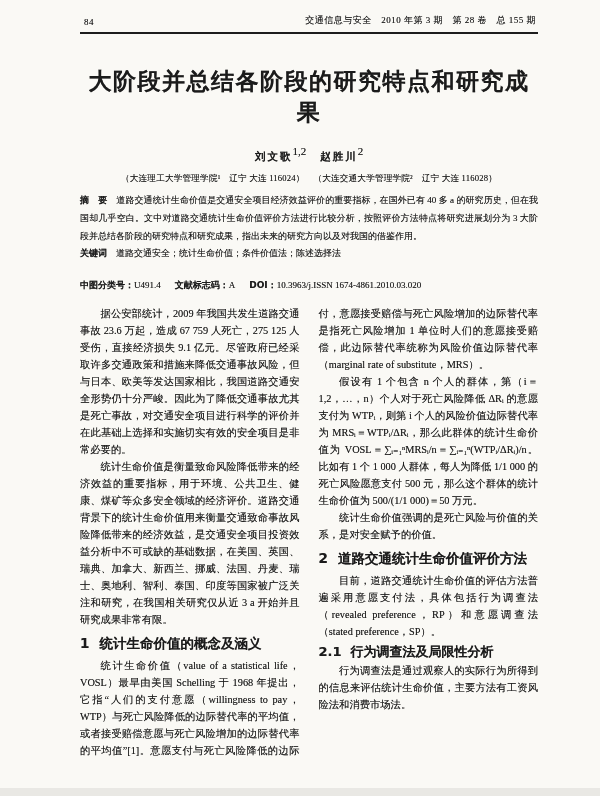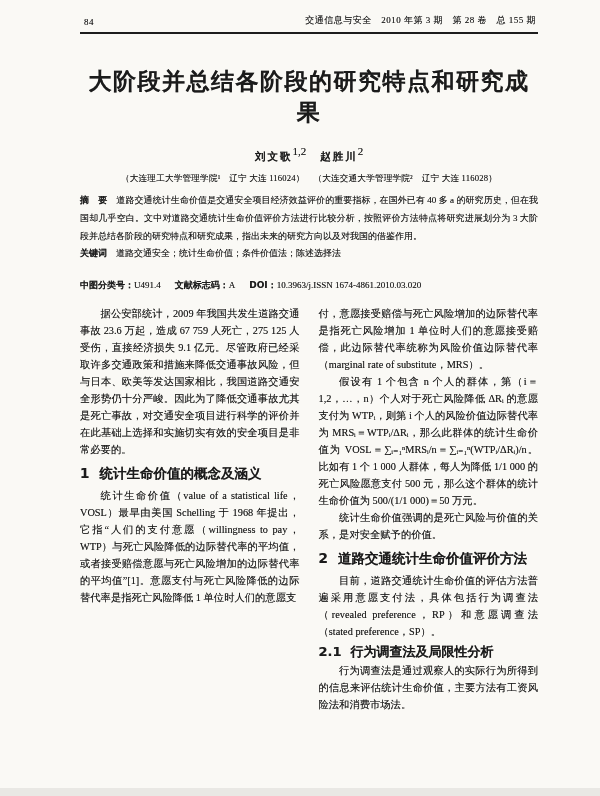--- a/index.html
+++ b/index.html
@@ -82,20 +82,21 @@
     <div class="meta">
       <span><span class="lbl">中图分类号：</span><span>U491.4</span></span>
       <span><span class="lbl">文献标志码：</span><span>A</span></span>
       <span><span class="lbl">DOI：</span><span>10.3963/j.ISSN 1674-4861.2010.03.020</span></span>
     </div>
 
     <div class="columns">
 
       <div class="col">
         <p>据公安部统计，2009 年我国共发生道路交通事故 23.6 万起，造成 67 759 人死亡，275 125 人受伤，直接经济损失 9.1 亿元。尽管政府已经采取许多交通政策和措施来降低交通事故风险，但与日本、欧美等发达国家相比，我国道路交通安全形势仍十分严峻。因此为了降低交通事故尤其是死亡事故，对交通安全项目进行科学的评价并在此基础上选择和实施切实有效的安全项目是非常必要的。</p>
+        <p>统计生命价值是衡量致命风险降低带来的经济效益的重要指标，用于环境、公共卫生、健康、煤矿等众多安全领域的经济评价。道路交通背景下的统计生命价值用来衡量交通致命事故风险降低带来的经济效益，是交通安全项目投资效益分析中不可或缺的基础数据，在美国、英国、瑞典、加拿大、新西兰、挪威、法国、丹麦、瑞士、奥地利、智利、泰国、印度等国家被广泛关注和研究，在我国相关研究仅从近 3 a 开始并且研究成果非常有限。</p>
         <div class="sec-h">
           <span>1</span>
           <span>统计生命价值的概念及涵义</span>
         </div>
         <p>统计生命价值（value of a statistical life，VOSL）最早由美国 Schelling 于 1968 年提出，它指“人们的支付意愿（willingness to pay，WTP）与死亡风险降低的边际替代率的平均值，或者接受赔偿意愿与死亡风险增加的边际替代率的平均值”[1]。意愿支付与死亡风险降低的边际替代率是指死亡风险降低 1 单位时人们的意愿支</p>
       </div>
 
       <div class="col">
         <p class="noindent">付，意愿接受赔偿与死亡风险增加的边际替代率是指死亡风险增加 1 单位时人们的意愿接受赔偿，此边际替代率统称为风险价值边际替代率（marginal rate of substitute，MRS）。</p>
         <p>假设有 1 个包含 n 个人的群体，第（i＝1,2，…，n）个人对于死亡风险降低 ΔRᵢ 的意愿支付为 WTPᵢ，则第 i 个人的风险价值边际替代率为 MRSᵢ＝WTPᵢ/ΔRᵢ，那么此群体的统计生命价值为 VOSL＝∑ᵢ₌₁ⁿMRSᵢ/n＝∑ᵢ₌₁ⁿ(WTPᵢ/ΔRᵢ)/n。比如有 1 个 1 000 人群体，每人为降低 1/1 000 的死亡风险愿意支付 500 元，那么这个群体的统计生命价值为 500/(1/1 000)＝50 万元。</p>

